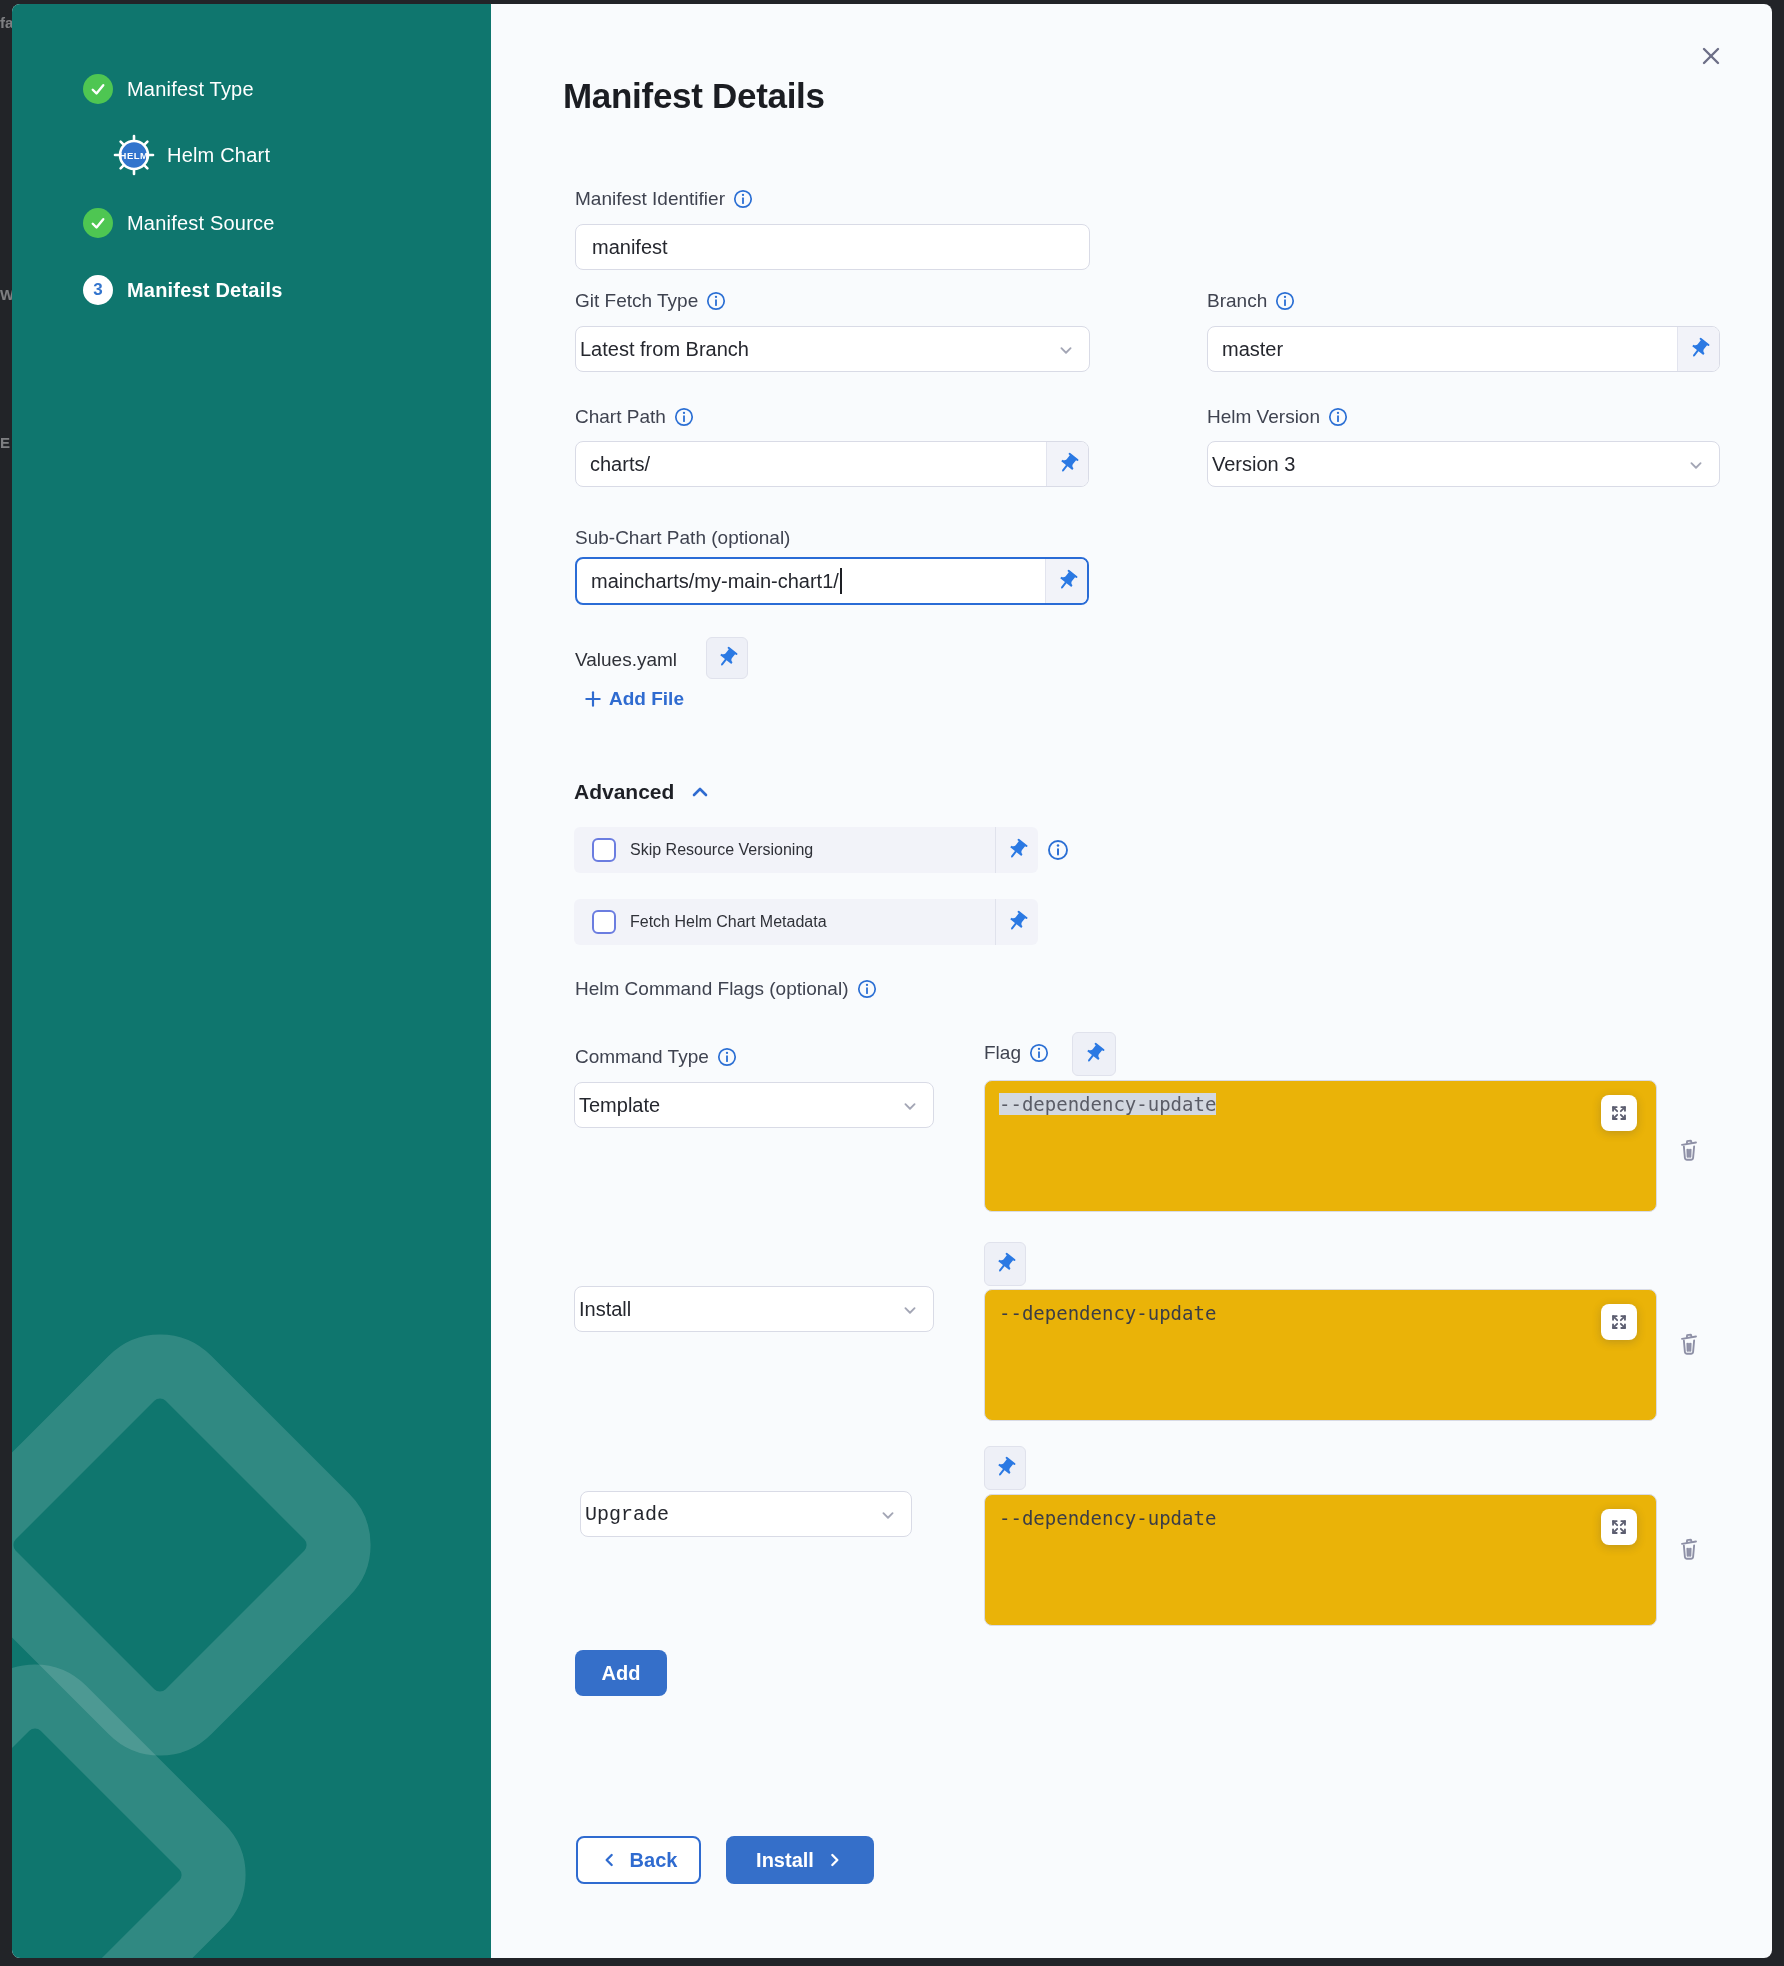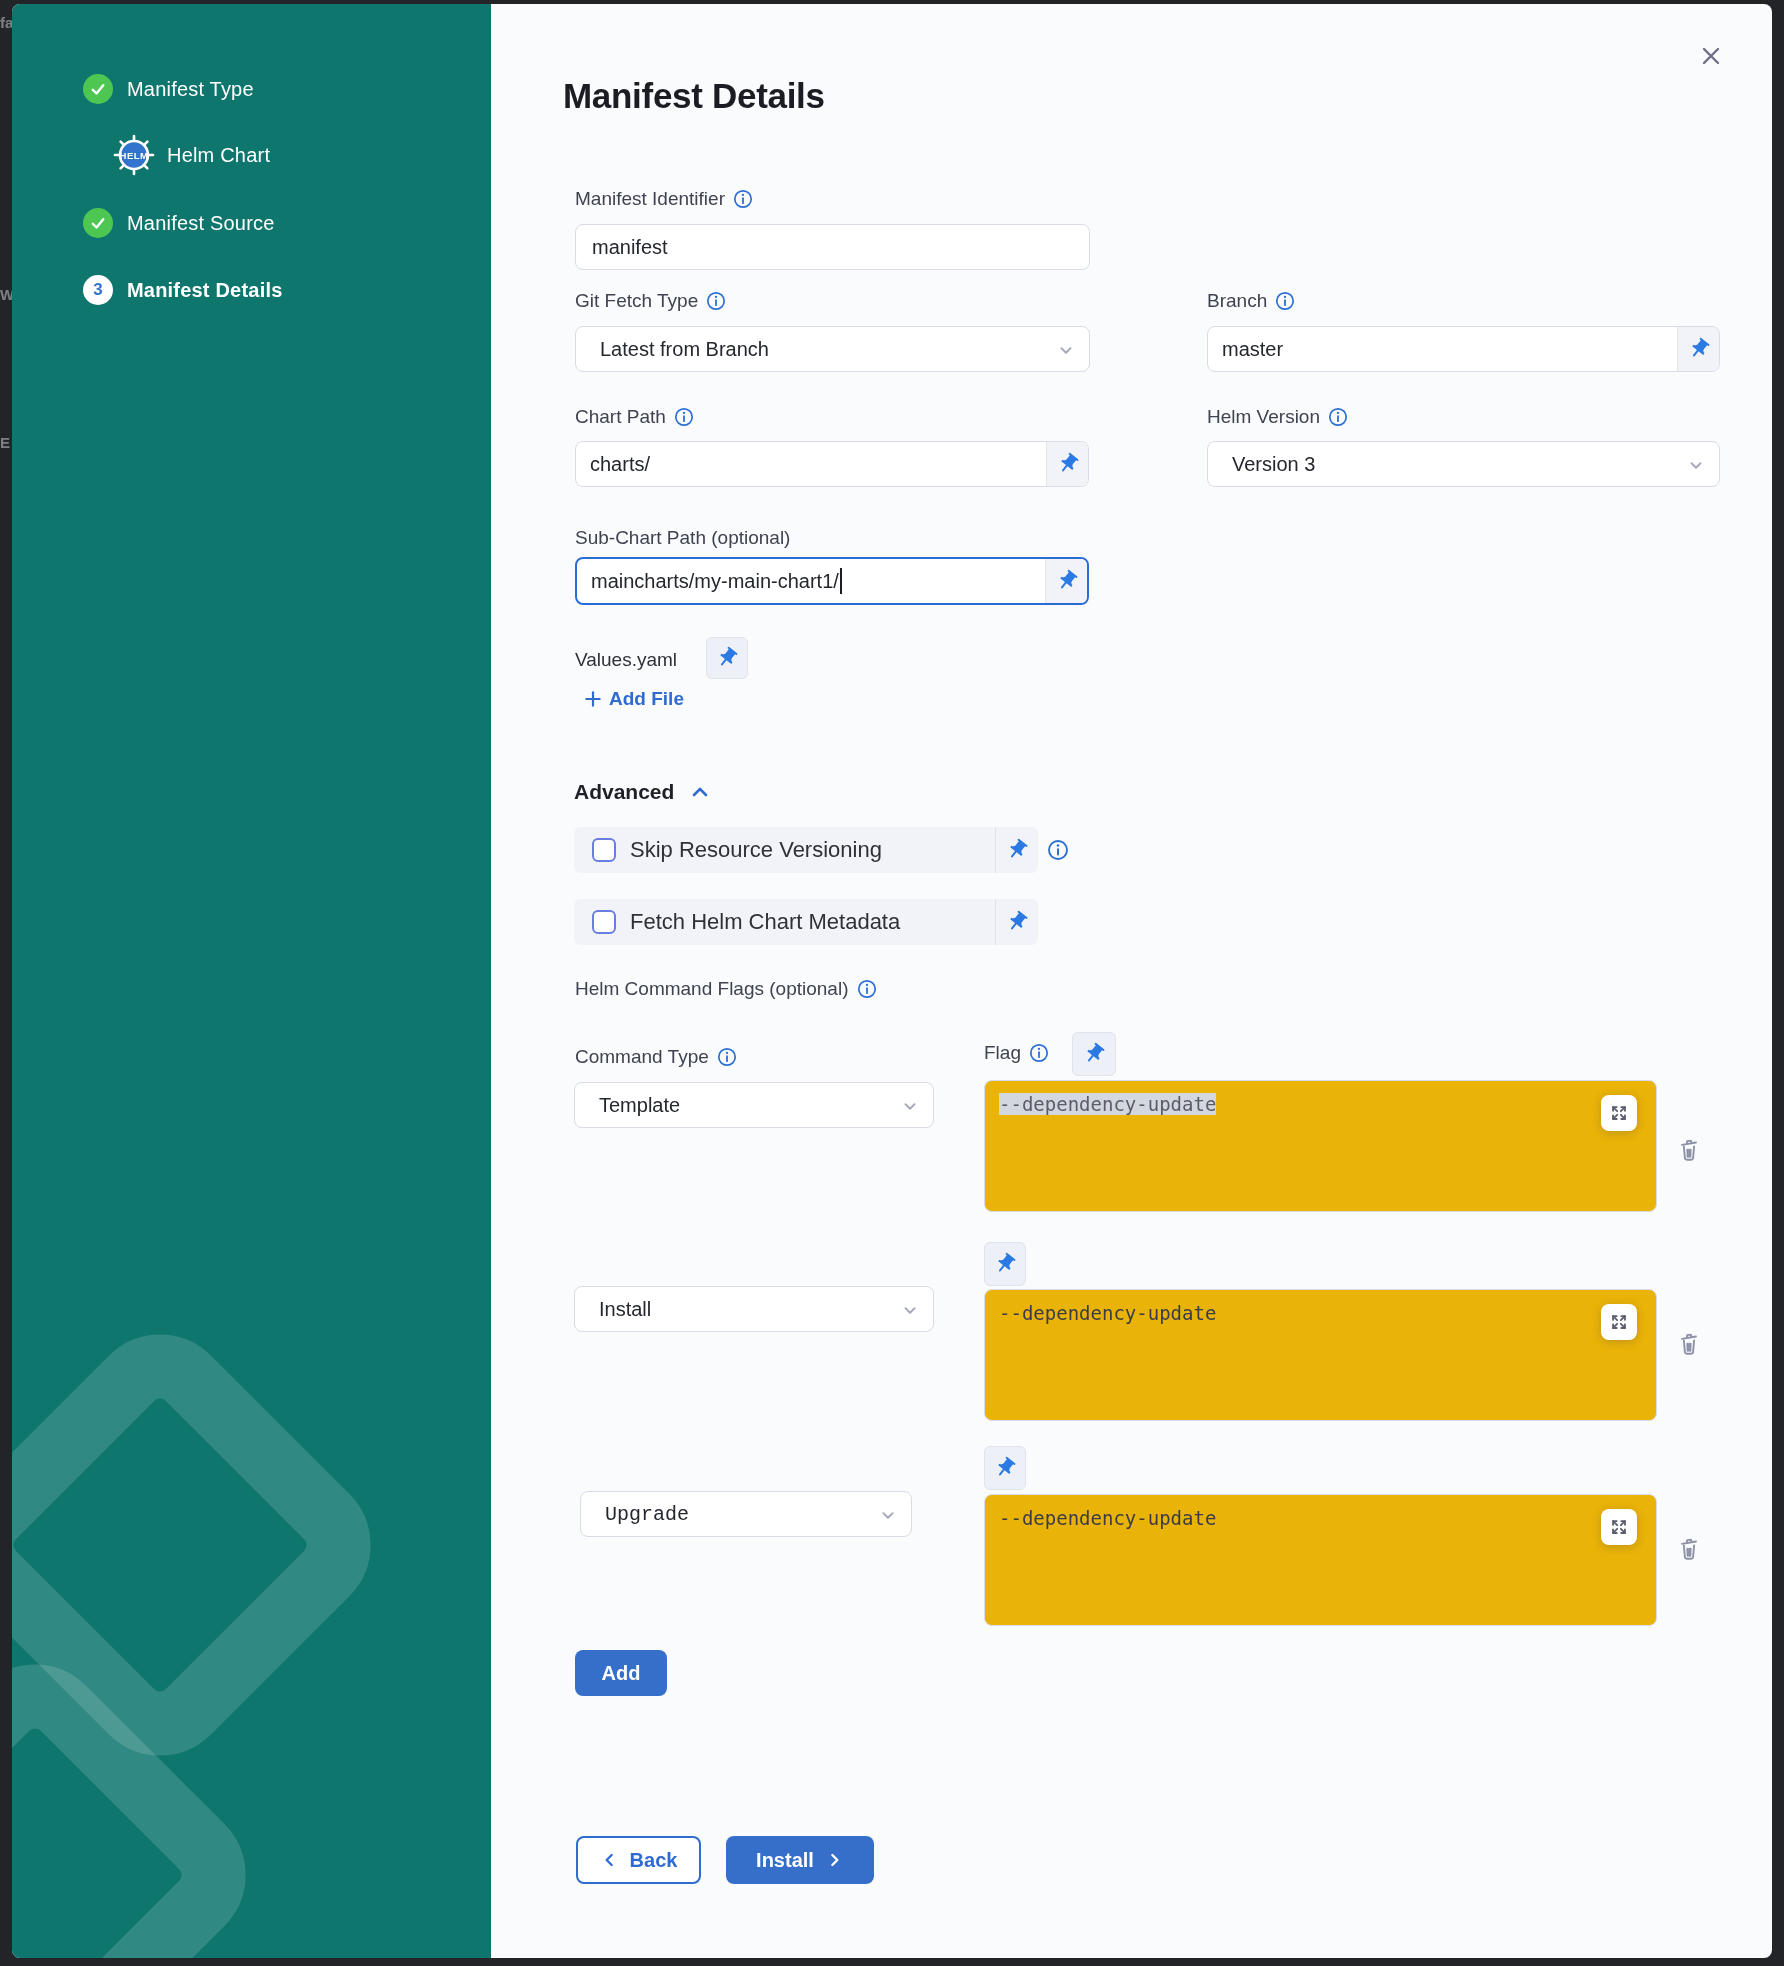--- a/index.html
+++ b/index.html
@@ -53,21 +53,21 @@
   .info-ico { width:20px; height:20px; flex:0 0 auto; }
 
   .tb {
     position:absolute; background:#fff; border:1px solid #d9dbe6; border-radius:8px;
     font-size:20px; color:#25272e; padding:0 16px; height:46px; line-height:44px;
     font-family:"Liberation Sans", sans-serif; width:515px;
   }
   input.tb { outline:none; }
   .select {
     position:absolute; background:#fff; border:1px solid #d9dbe6; border-radius:8px;
-    height:46px; display:flex; align-items:center; padding:0 44px 0 24px;
+    height:46px; display:flex; align-items:center; padding:0 44px 0 4px;
     font-size:20px; color:#25272e; cursor:pointer;
   }
   .select .chev { position:absolute; right:12px; top:12px; width:22px; height:22px; }
 
   .group {
     position:absolute; background:#fff; border:1px solid #d9dbe6; border-radius:8px;
     height:46px; display:flex; align-items:stretch; overflow:hidden;
   }
   .group.focused { border:2px solid #2a6cd6; }
   .group .gtext { flex:1; display:flex; align-items:center; padding:0 14px; font-size:20px; color:#25272e; }
@@ -89,21 +89,21 @@
   .adv-hdr .t { font-size:21px; font-weight:800; color:#1e2026; }
 
   .toggle-row {
     position:absolute; width:464px; height:46px; background:#f2f3f9; border-radius:6px;
     display:flex; align-items:center;
   }
   .toggle-row .cb {
     width:24px; height:24px; border:2px solid #6b7de0; border-radius:6px; background:#fff;
     margin-left:18px; flex:0 0 auto; cursor:pointer;
   }
-  .toggle-row .tl { margin-left:14px; font-size:22px; color:#2f3138; flex:1; }
+  .toggle-row .tl { margin-left:14px; font-size:16px; color:#2f3138; flex:1; }
   .toggle-row .sep { width:1px; height:46px; background:#e0e2ec; }
   .toggle-row .pin-slot { width:42px; display:flex; align-items:center; justify-content:center; cursor:pointer; }
   .info-float { position:absolute; width:22px; height:22px; cursor:pointer; }
 
   .flag-ta {
     position:absolute; width:673px; height:132px; background:#eab308; border:1px solid #d9dbe6;
     border-radius:8px; padding:12px 14px; font-family:"DejaVu Sans Mono", monospace;
     font-size:19px; color:#3b3d46;
   }
   .flag-ta .sel { background:#d3d8e0; color:#5a5c66; }

